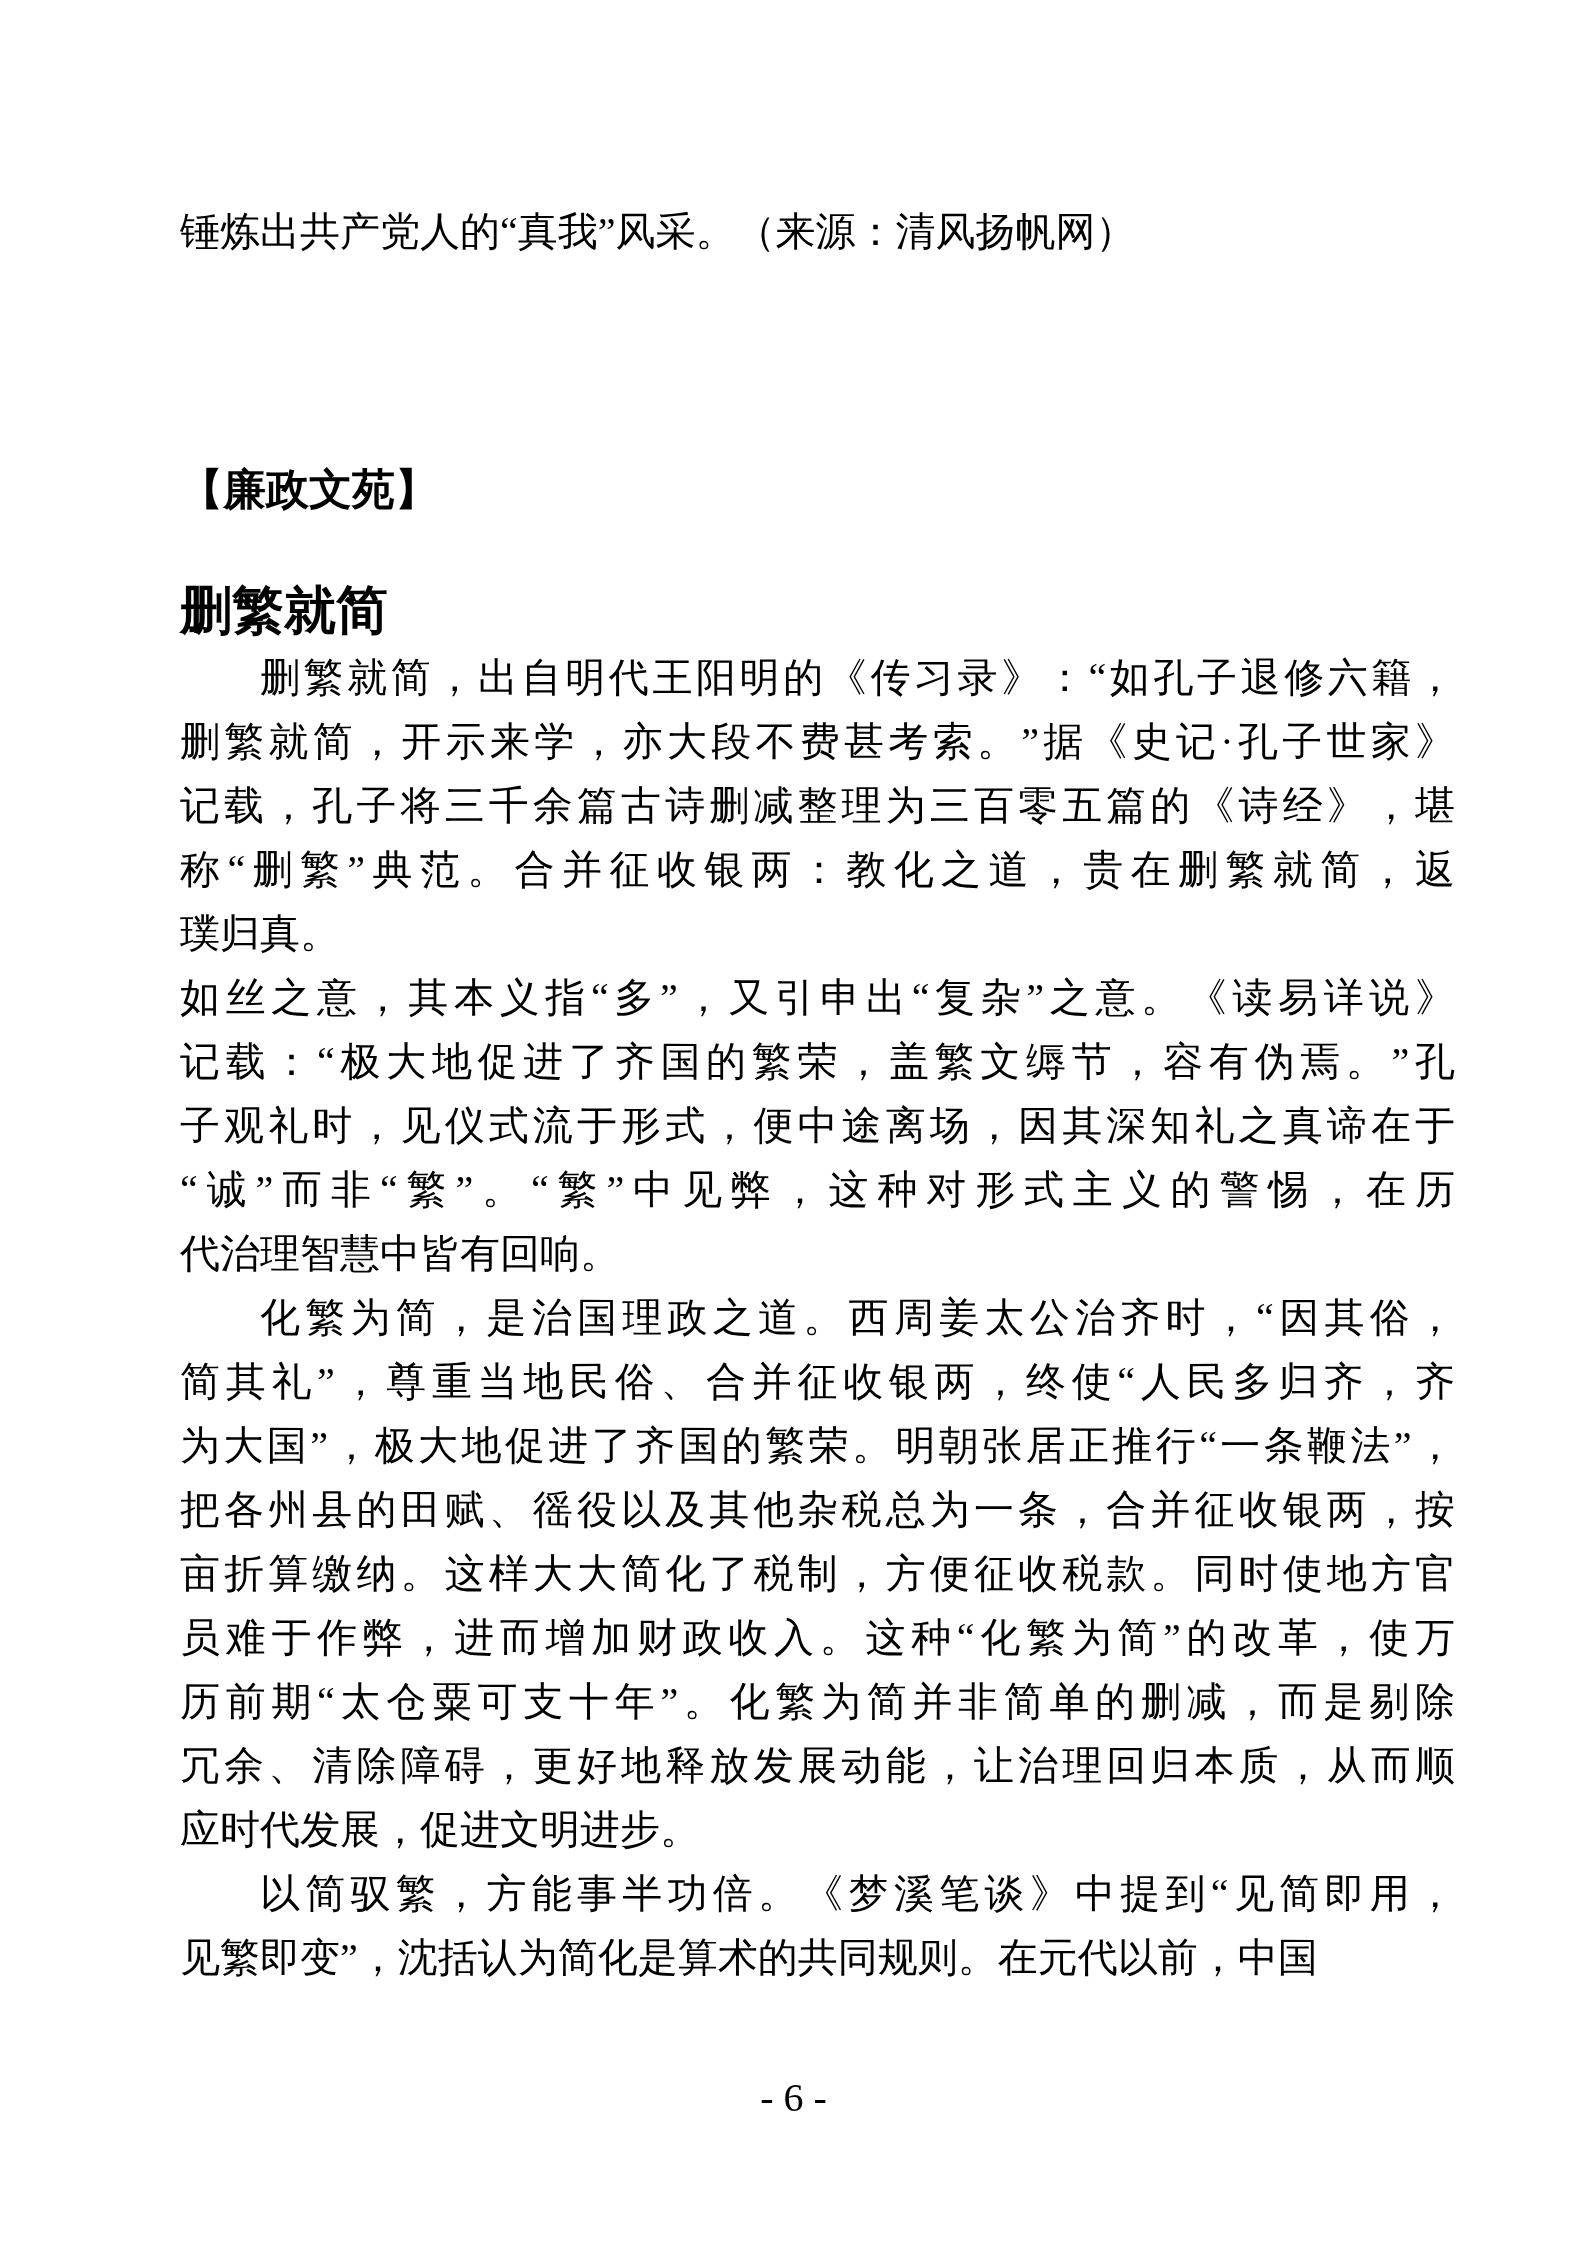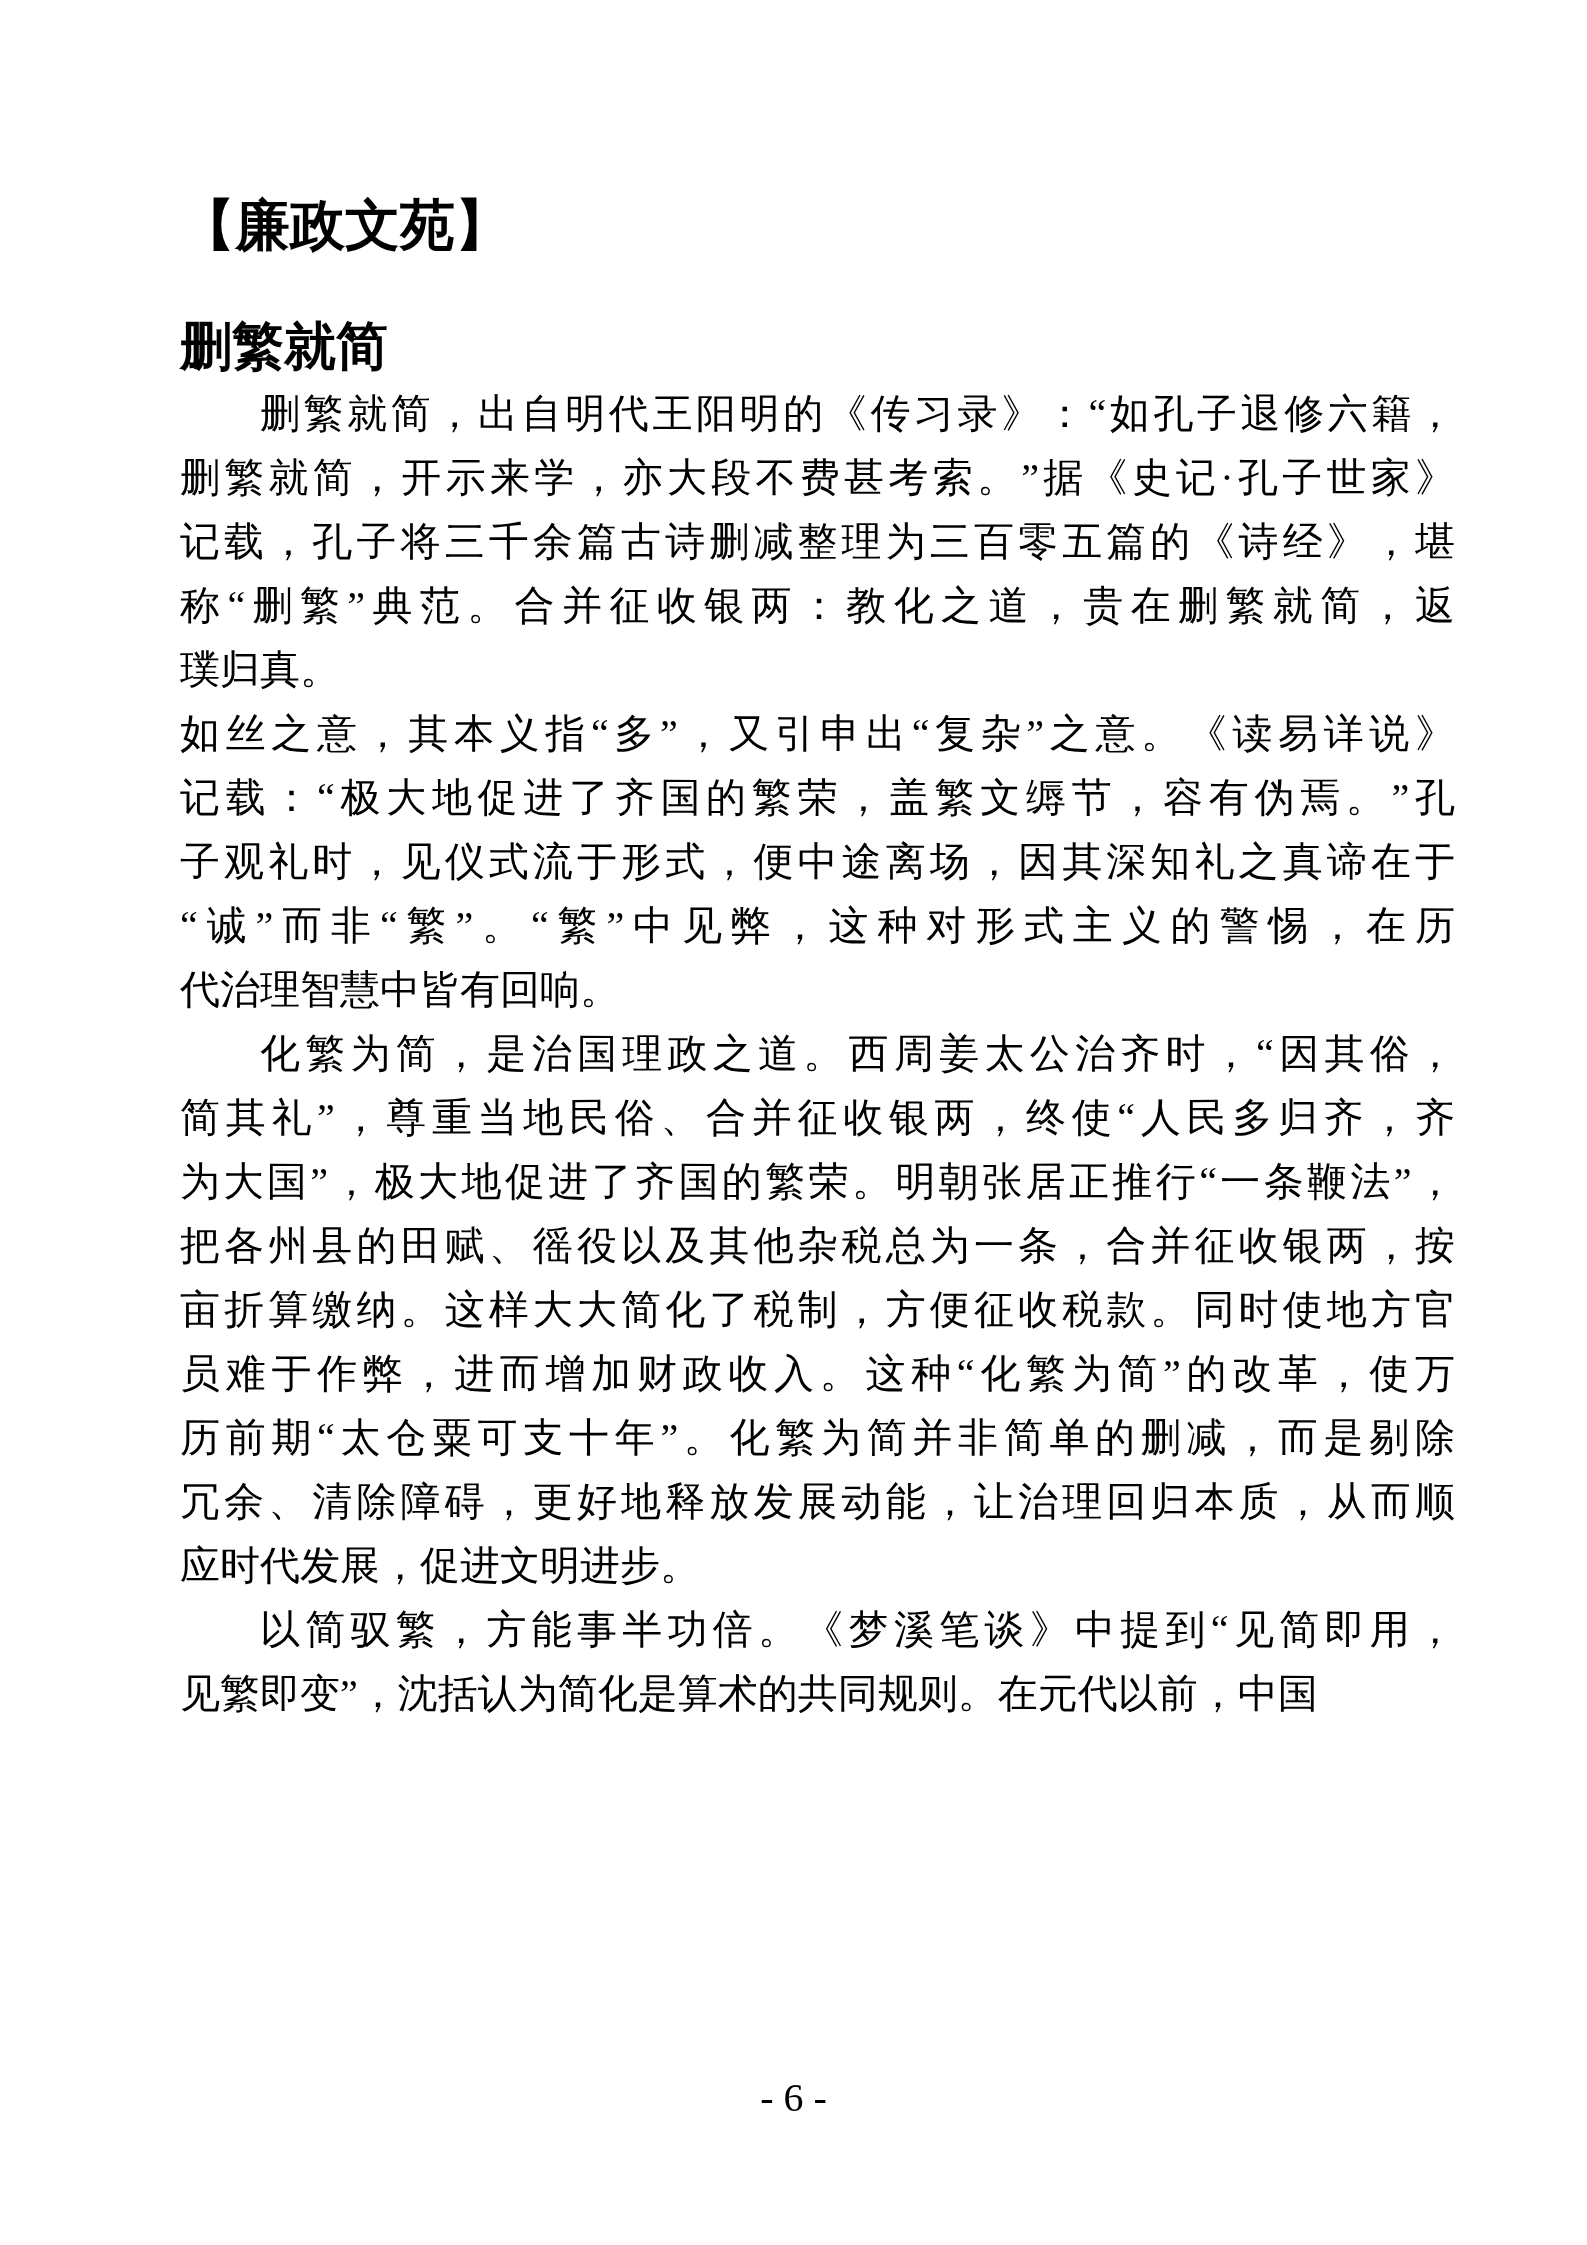--- a/index.html
+++ b/index.html
@@ -25,21 +25,21 @@
   }
   .intro-line {
     margin: 200px 0 0 0;
     font-size: 40px;
     line-height: 64px;
     text-align: left;
     white-space: nowrap;
   }
   .section-header {
     margin: 194px 0 0 0;
-    font-size: 55px;
+    font-size: 43px;
     line-height: 64px;
     font-weight: bold;
     text-align: left;
   }
   .article-title {
     margin: 54px 0 0 0;
     font-size: 52px;
     line-height: 70px;
     font-weight: bold;
     text-align: left;
@@ -69,20 +69,21 @@
     text-align: center;
     font-size: 40px;
     line-height: 52px;
   }
 </style>
 </head>
 <body>
 
 <div class="page">
   <div class="text-col">
+    <p class="intro-line">锤炼出共产党人的“真我”风采。（来源：清风扬帆网）</p>
     <h2 class="section-header">【廉政文苑】</h2>
     <h1 class="article-title">删繁就简</h1>
     <div class="body-block" id="article-body">
         <div class="line first">删繁就简，出自明代王阳明的《传习录》：“如孔子退修六籍，</div>
         <div class="line">删繁就简，开示来学，亦大段不费甚考索。”据《史记·孔子世家》</div>
         <div class="line">记载，孔子将三千余篇古诗删减整理为三百零五篇的《诗经》，堪</div>
         <div class="line">称“删繁”典范。合并征收银两：教化之道，贵在删繁就简，返</div>
         <div class="line last">璞归真。</div>
         <div class="line">如丝之意，其本义指“多”，又引申出“复杂”之意。《读易详说》</div>
         <div class="line">记载：“极大地促进了齐国的繁荣，盖繁文缛节，容有伪焉。”孔</div>

